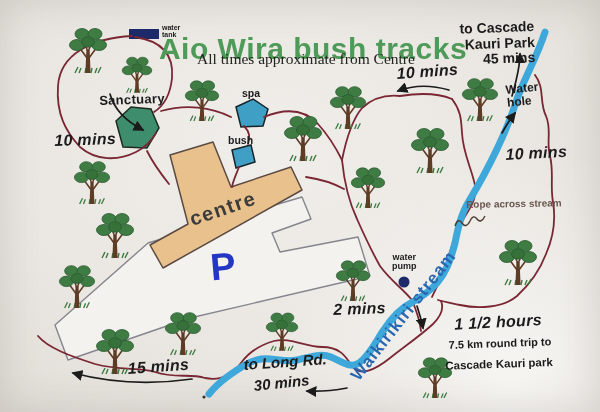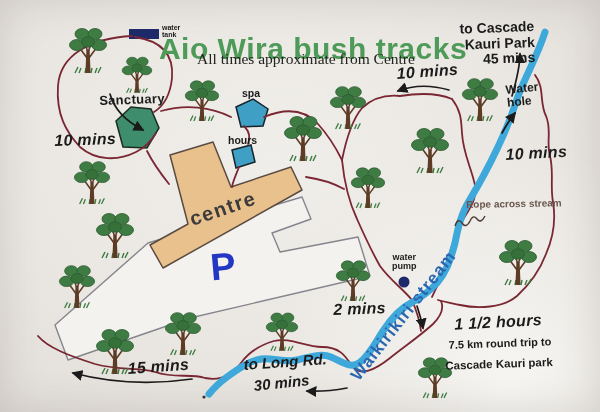--- a/index.html
+++ b/index.html
@@ -122,21 +122,21 @@
       </g>
   </svg>
 
   <div id="labels-layer">
     <div class="lbl cntr title" style="left:313px;top:49px;transform:translate(-50%,-50%);">Aio Wira bush tracks</div>
     <div class="lbl cntr subtitle" style="left:306px;top:59px;transform:translate(-50%,-50%);">All times approximate from Centre</div>
   <div class="lbl tiny" style="left: 162px; top: 24px; transform: rotate(0deg);">water
 tank</div>
       <div class="lbl place" style="left: 99px; top: 94px; transform: rotate(-2deg);">Sanctuary</div>
       <div class="lbl small-place" style="left: 242px; top: 88px; transform: rotate(0deg); text-align: center;">spa</div>
-      <div class="lbl small-place" style="left: 228px; top: 135px; transform: rotate(0deg);">hours</div>
+      <div class="lbl small-place" style="left: 228px; top: 135px; transform: rotate(0deg);">bush</div>
       <div class="lbl centreTxt cntr" style="left: 223px; top: 209px; transform: translate(-50%, -50%) rotate(-19deg);">centre</div>
       <div class="lbl pmark cntr" style="left: 223px; top: 267px; transform: translate(-50%, -50%) rotate(-5deg);">P</div>
       <div class="lbl time" style="left: 54px; top: 132px; transform: rotate(-2deg);">10 mins</div>
       <div class="lbl time" style="left: 396px; top: 65px; transform: rotate(-4deg);">10 mins</div>
       <div class="lbl cascade" style="left: 448px; top: 22px; width: 86px; transform: rotate(-2deg);">to Cascade
 Kauri Park
 45 mins</div>
       <div class="lbl hole" style="left: 505px; top: 84px; transform: rotate(-6deg);">Water
 hole</div>
       <div class="lbl time" style="left: 505px; top: 146px; transform: rotate(-3deg);">10 mins</div>

